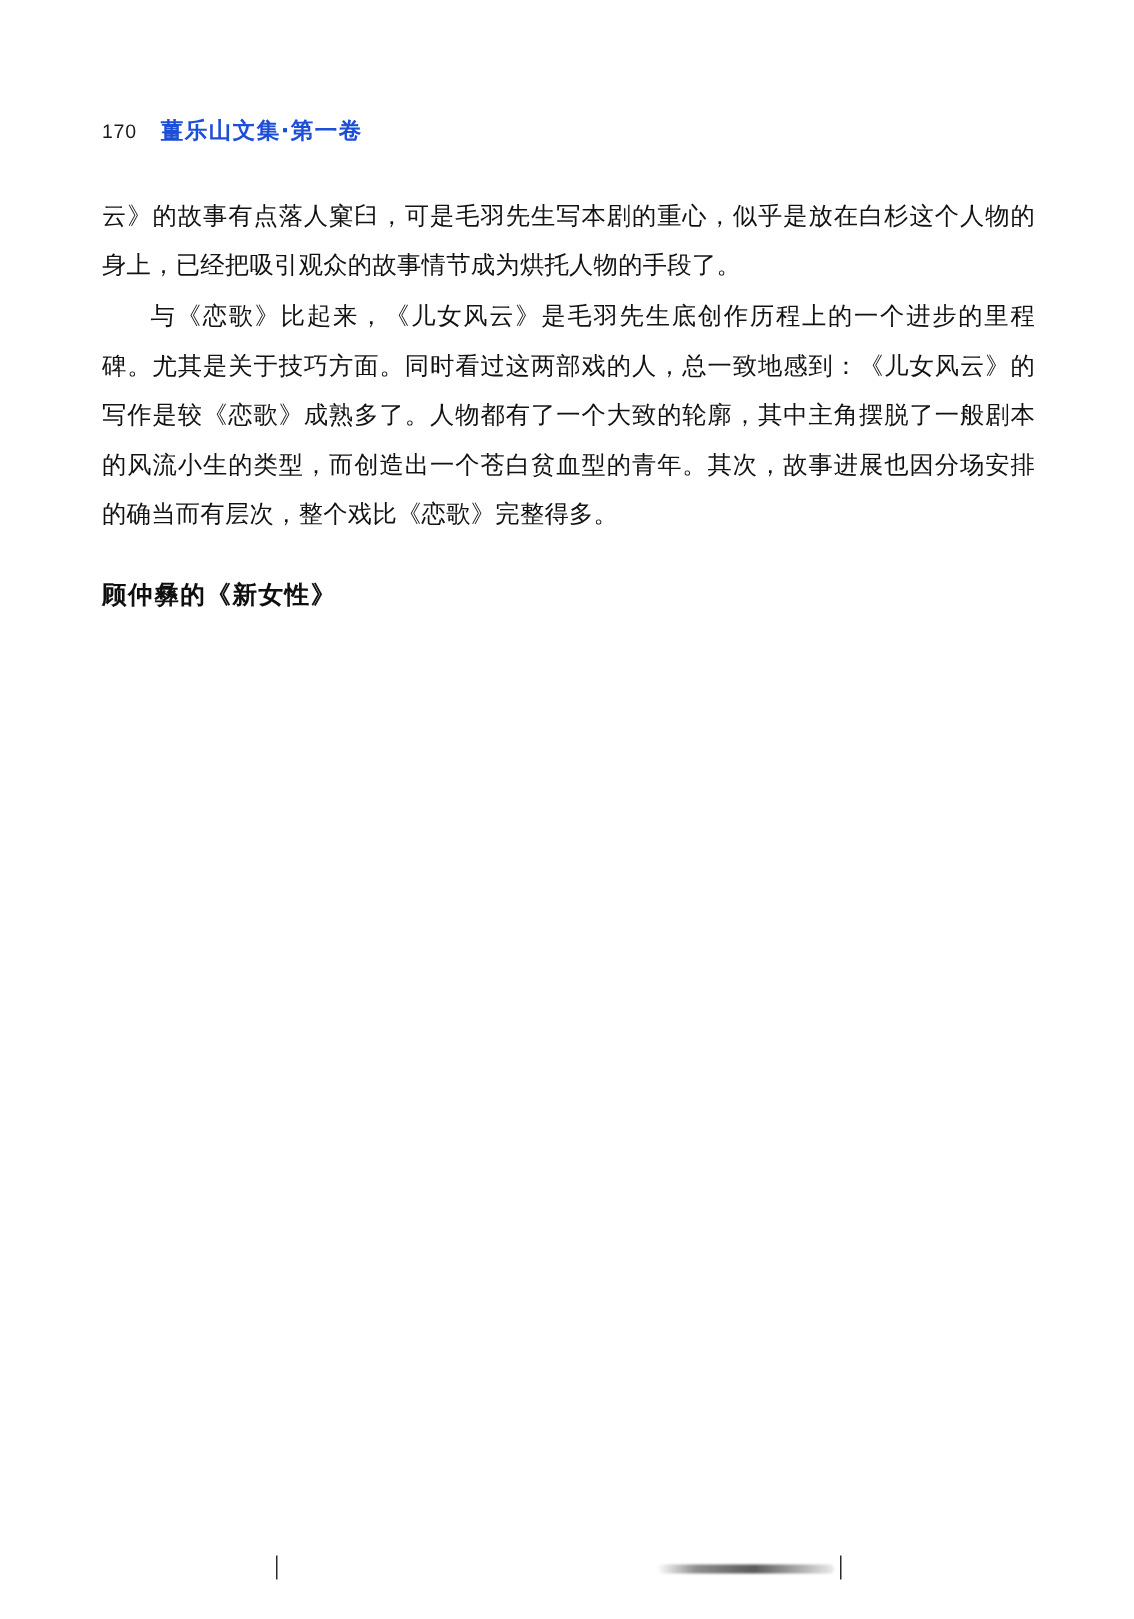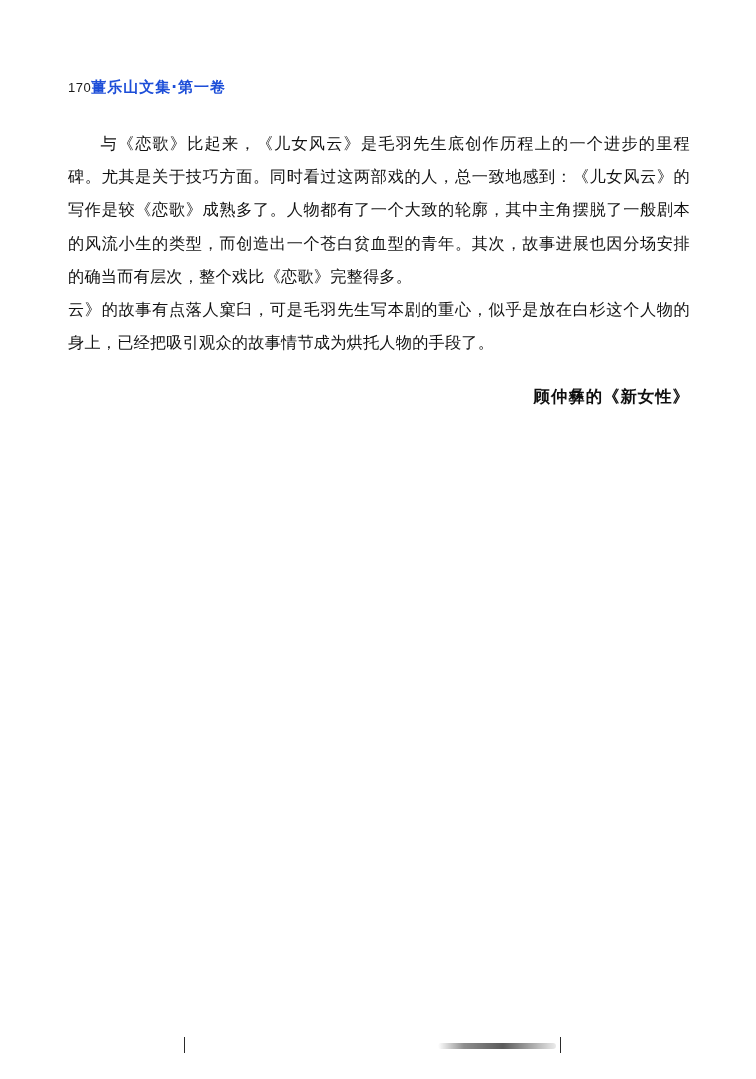--- a/index.html
+++ b/index.html
@@ -22,20 +22,21 @@
     box-sizing: border-box;
     padding: 0;
   }
   .header {
     position: absolute;
     top: 78px;
     left: 68px;
     right: 68px;
     display: flex;
     align-items: baseline;
+    gap: 16px;
   }
   .header .folio {
     font-family: "Liberation Sans", "DejaVu Sans", sans-serif;
     font-size: 13px;
     color: #1a1a1a;
     letter-spacing: 0.5px;
   }
   .header .running-title {
     font-family: "DejaVu Sans", "Liberation Sans", sans-serif;
     font-size: 15px;
@@ -57,22 +58,22 @@
     text-align: justify;
     text-justify: inter-character;
     color: #121212;
     letter-spacing: 0.2px;
   }
   p.indent {
     text-indent: 2em;
   }
   .section-title {
     margin: 21px 0 16px 0;
-    text-align: right;
-    font-family: Liberation Mono, monospace;
+    text-align: left;
+    font-family: Liberation Sans, sans-serif;
     font-size: 16.4px;
     font-weight: bold;
     line-height: 33px;
     letter-spacing: 1px;
     color: #0f0f0f;
   }
   .footer-marks {
     position: absolute;
     bottom: 26px;
     left: 0;
@@ -103,22 +104,22 @@
 
 <div class="page">
 
   <div class="header">
     <span class="folio">170</span>
     <span class="running-title">薑乐山文集·第一卷</span>
   </div>
 
   <div class="body-area">
 
+    <p class="para">云》的故事有点落人窠臼，可是毛羽先生写本剧的重心，似乎是放在白杉这个人物的身上，已经把吸引观众的故事情节成为烘托人物的手段了。</p>
     <p class="para indent">与《恋歌》比起来，《儿女风云》是毛羽先生底创作历程上的一个进步的里程碑。尤其是关于技巧方面。同时看过这两部戏的人，总一致地感到：《儿女风云》的写作是较《恋歌》成熟多了。人物都有了一个大致的轮廓，其中主角摆脱了一般剧本的风流小生的类型，而创造出一个苍白贫血型的青年。其次，故事进展也因分场安排的确当而有层次，整个戏比《恋歌》完整得多。</p>
-    <p class="para">云》的故事有点落人窠臼，可是毛羽先生写本剧的重心，似乎是放在白杉这个人物的身上，已经把吸引观众的故事情节成为烘托人物的手段了。</p>
 
     <h2 class="section-title">顾仲彝的《新女性》</h2>
 
 
   </div>
 
   <div class="footer-marks">
     <div class="tick left"></div>
     <div class="tick right"></div>
     <div class="smudge"></div>

